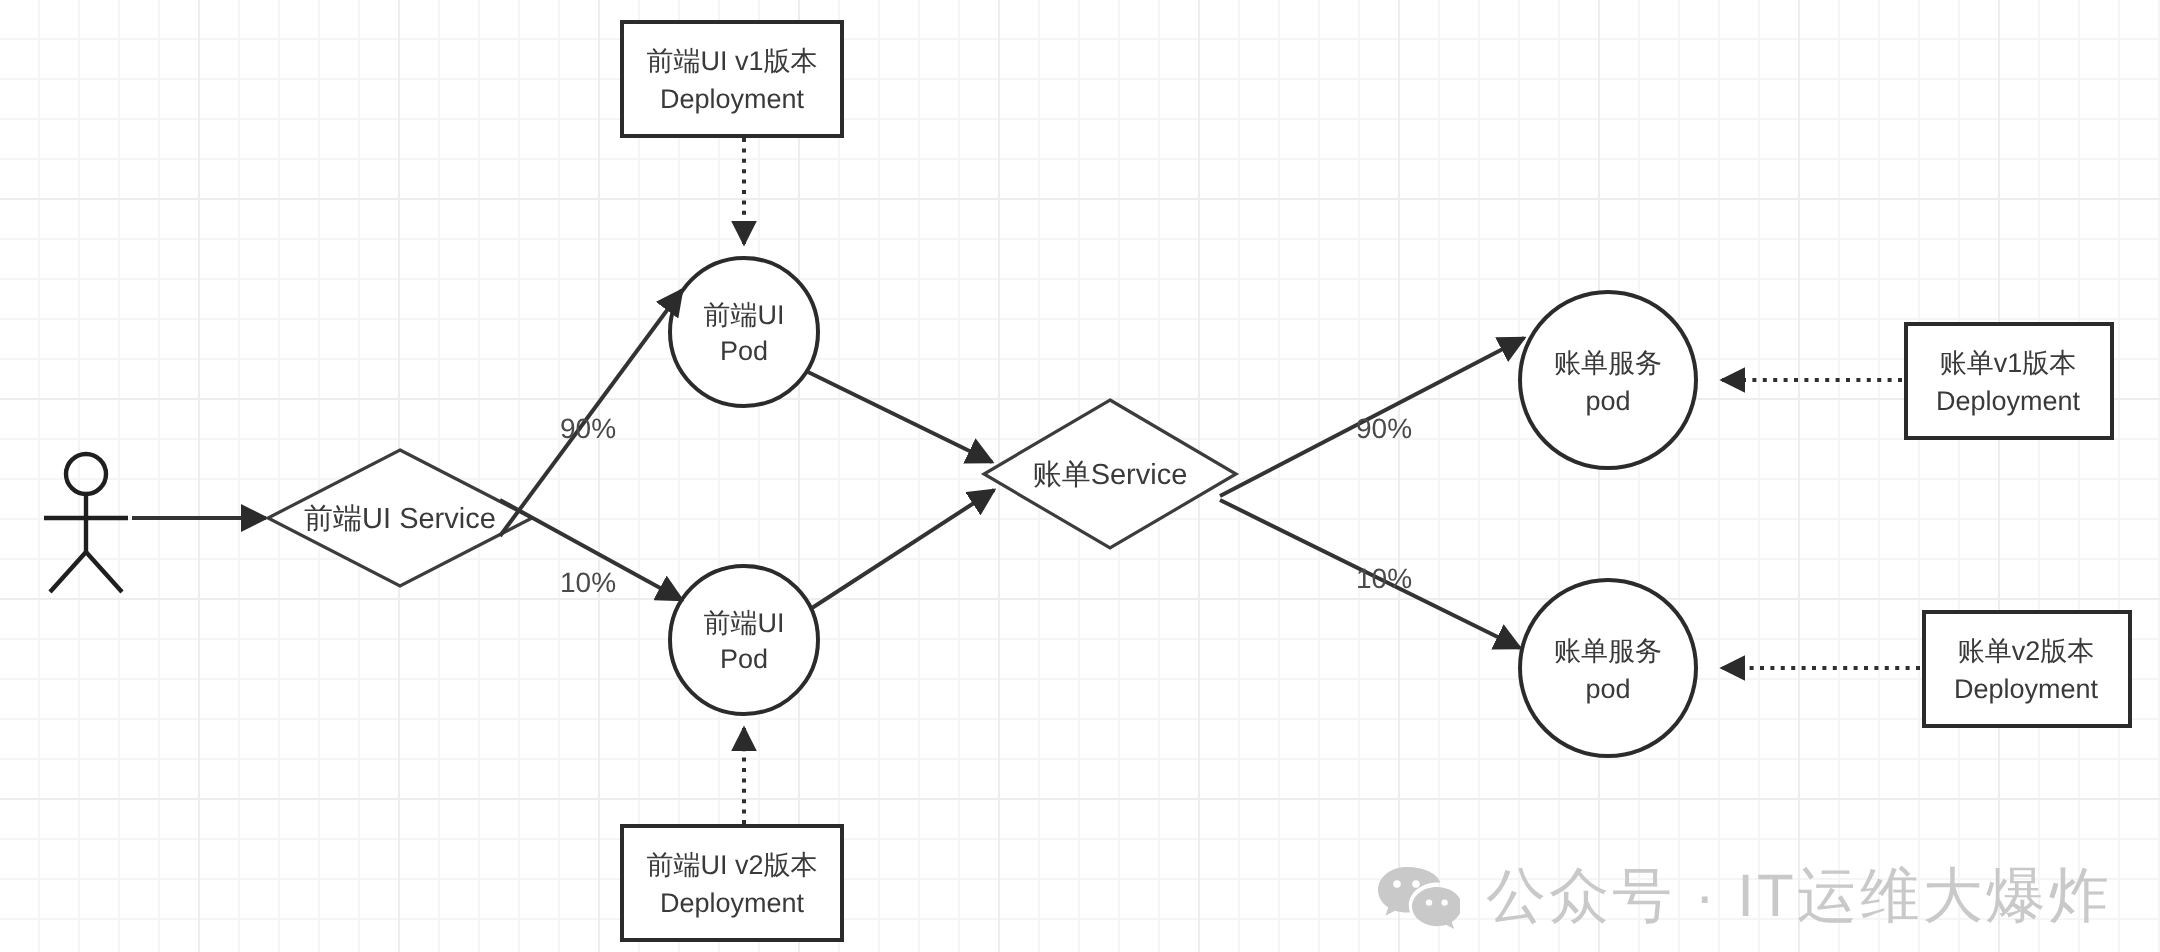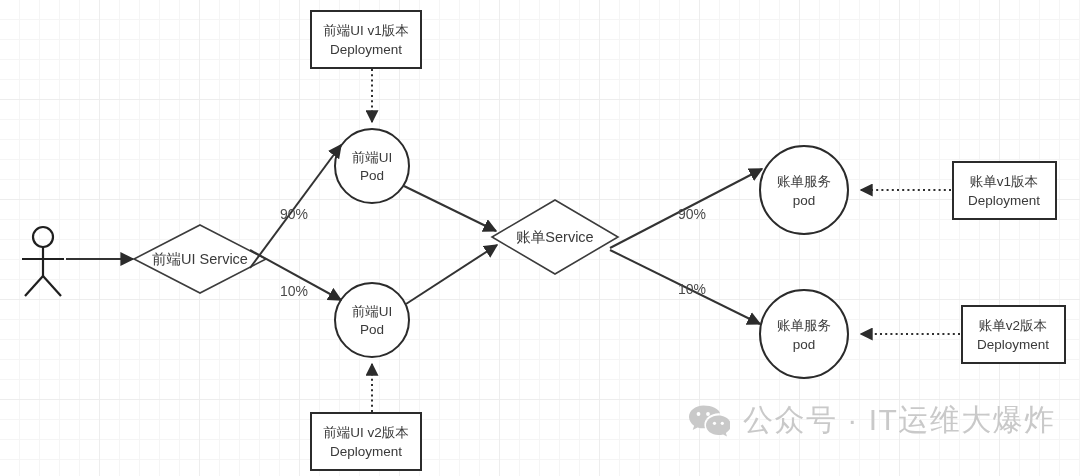--- a/index.html
+++ b/index.html
@@ -46,21 +46,21 @@
   }
   .node-stroke { stroke: #2b2b2b; stroke-width: 2; fill: #ffffff; }
   .node-stroke-thin { stroke: #3c3c3c; stroke-width: 1.6; fill: #ffffff; }
   .edge-line { stroke: #333333; stroke-width: 2; fill: none; }
   .edge-dotted { stroke: #2f2f2f; stroke-width: 2; fill: none; stroke-dasharray: 2 3.2; stroke-linecap: butt; }
   .actor-line { stroke: #1f1f1f; stroke-width: 2.2; fill: none; }
 
   #watermark {
     position: absolute;
     left: 688px;
-    top: 400px;
+    top: 428px;
     display: flex;
     align-items: center;
     gap: 13px;
     user-select: none;
   }
   #watermark .wm-text {
     font-family: "Liberation Sans", "DejaVu Sans", sans-serif;
     font-size: 30px;
     color: #c9c9c9;
     letter-spacing: 1.5px;

